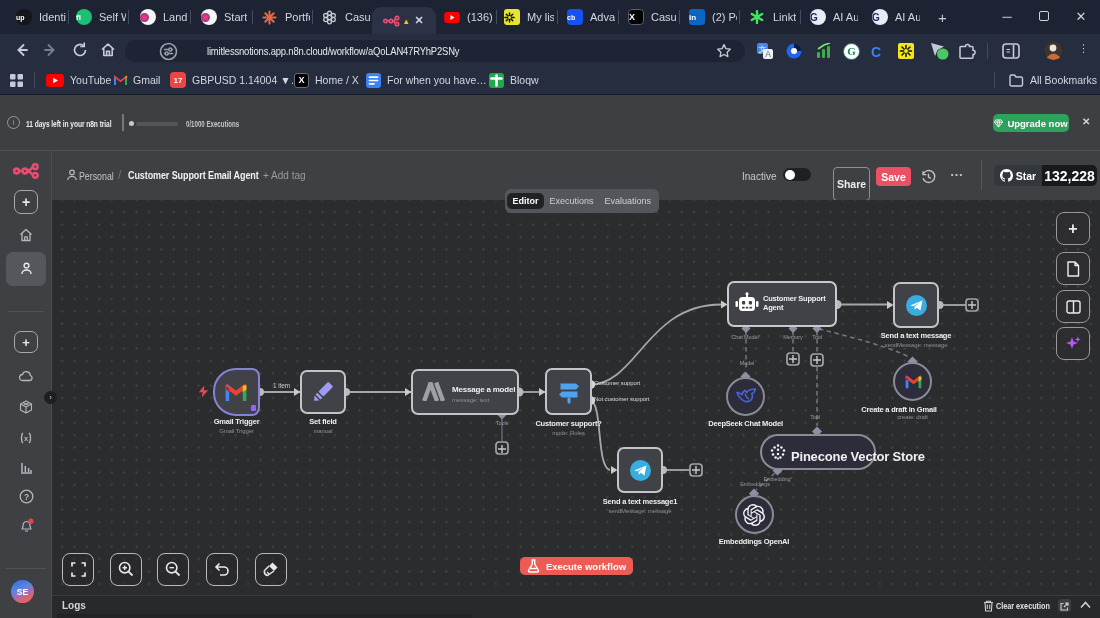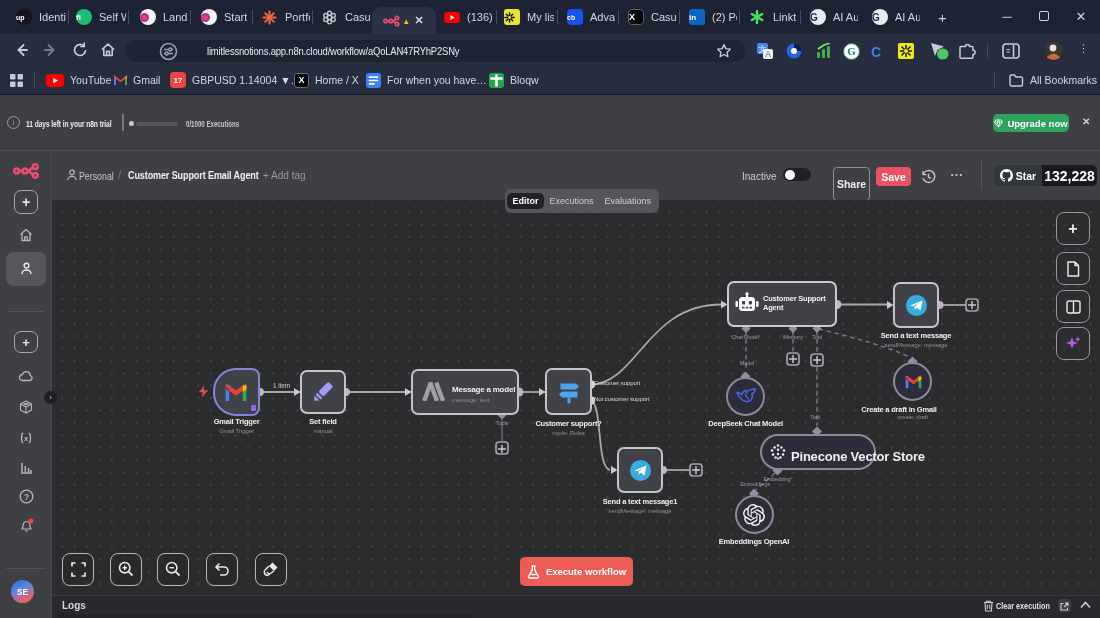--- a/index.html
+++ b/index.html
@@ -704,21 +704,21 @@
       </svg>
     </div>
 <div class="ctlbtn" style="left:203px;top:352.5px;">
       <svg width="16" height="16" viewBox="0 0 16 16">
         <path d="M9.5 1.5 L14.5 6.5 L11 10 L6 5 Z" fill="#e8e8ea"></path>
         <path d="M6 5 L1.5 9.5 C1 12 2 14 4.5 14.5 L11 10" fill="none" stroke="#e8e8ea" stroke-width="1.5"></path>
         <path d="M4 11 L6.5 13.5 M2.5 13 L3.5 14" stroke="#e8e8ea" stroke-width="1.2"></path>
       </svg>
     </div>
 
-<div class="abs btn" style="left:468px;top:357px;width:113px;height:29px;background:#ec5c55;border-radius:5px;">
+<div class="abs btn" style="left:468px;top:357px;width:113px;height:18px;background:#ec5c55;border-radius:5px;">
   <svg width="13" height="14" viewBox="0 0 13 14" style="margin-right:6px;">
         <path d="M4.5 1 H8.5 M5.3 1 V5 L1.5 11.5 A1.3 1.3 0 0 0 2.6 13 H10.4 A1.3 1.3 0 0 0 11.5 11.5 L7.7 5 V1" fill="none" stroke="#fff" stroke-width="1.4"></path>
         <path d="M3.2 9.5 H9.8" stroke="#fff" stroke-width="1.4"></path>
       </svg>
   <span style="font-size:9.5px;font-weight:bold;color:#fff;">Execute workflow</span>
 </div>
 
 <div class="rbtn" style="top:12px;">
       <span style="color:#ececee;font-size:16px;font-weight:bold;">+</span>
     </div>

